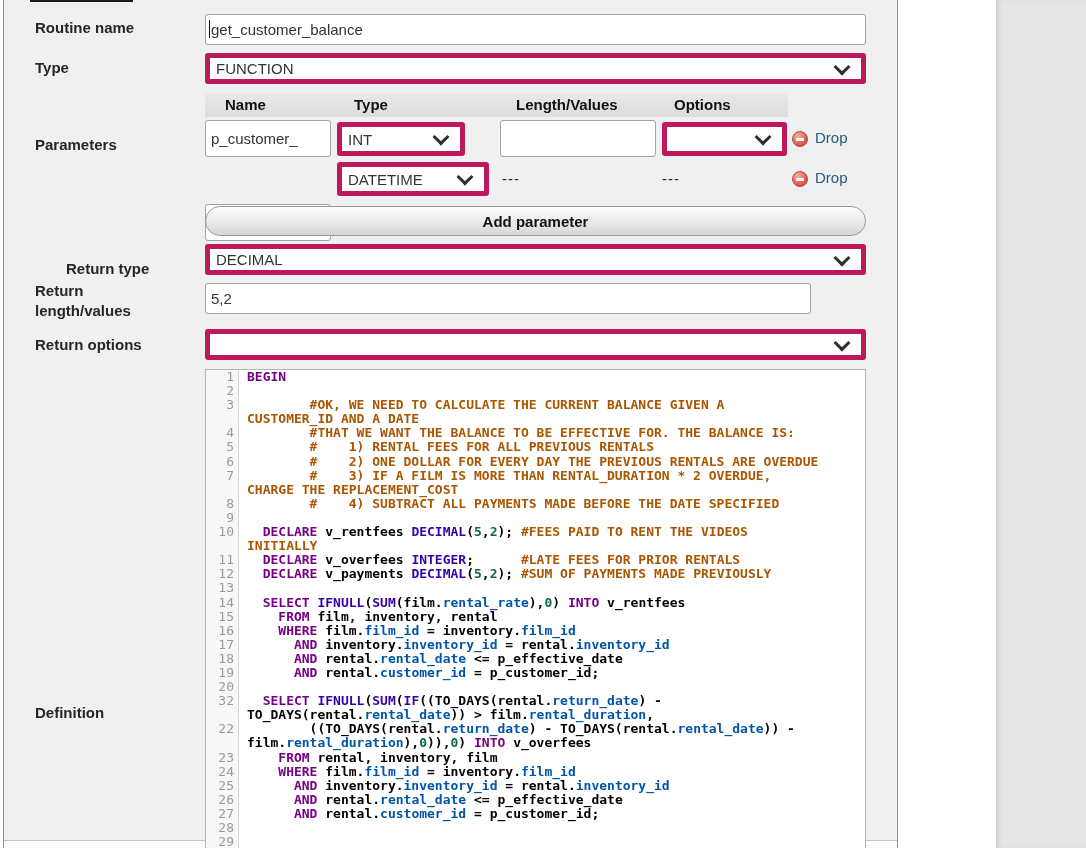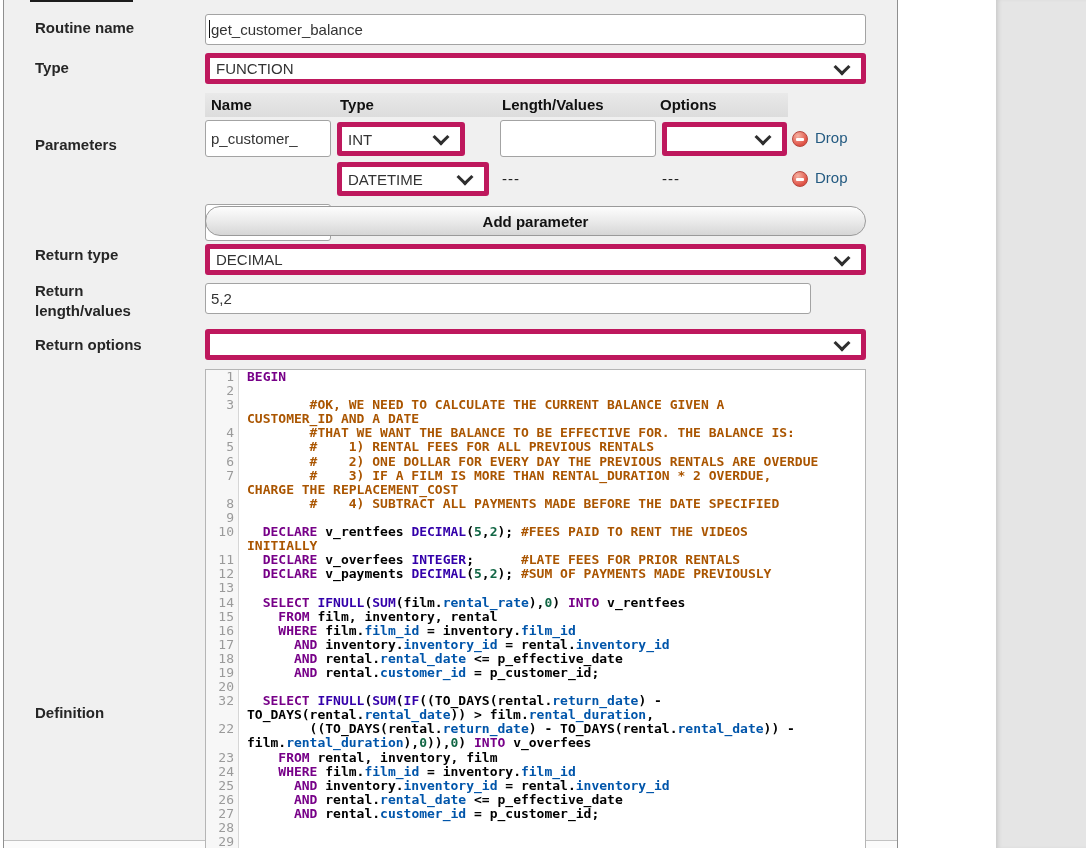--- a/index.html
+++ b/index.html
@@ -21,21 +21,21 @@
           padding:0 16px 0 5px;box-sizing:border-box;z-index:2;}
   .sel{position:absolute;background:#fff;border:5px solid #be185d;border-radius:3px;
        box-sizing:border-box;z-index:2;display:flex;align-items:center;}
   .sel .sel-val{font-size:15px;color:#333;padding-left:6px;white-space:nowrap;overflow:hidden;}
   .chev{position:absolute;right:13px;top:50%;width:9px;height:9px;margin-top:-8px;
         border-right:3px solid #2e2e2e;border-bottom:3px solid #2e2e2e;transform:rotate(45deg);}
   .caret{position:absolute;left:209px;top:20px;width:1px;height:18px;background:#111;z-index:3;}
   
   .phead{position:absolute;left:205px;top:93px;width:583px;height:24px;z-index:2;
          background:linear-gradient(#e9e9e9,#dcdcdc);}
-  .phead span{position:absolute;top:3px;font-size:15px;font-weight:bold;color:#111;}
+  .phead span{position:absolute;top:3px;font-size:15px;font-weight:bold;color:#111;margin-left:14px;}
   .dashes{position:absolute;font-size:15px;color:#222;z-index:2;letter-spacing:1px;}
   .drop-icon{position:absolute;width:16px;height:16px;border-radius:50%;z-index:2;
              background:radial-gradient(circle at 35% 28%,#f6b3a3,#e05448 68%,#cf4a3e);
              border:1px solid #b5473e;box-sizing:border-box;}
   .drop-icon i{position:absolute;left:3px;top:6px;width:8px;height:2.5px;background:#fff;border-radius:1px;}
   .drop-link{position:absolute;font-size:15px;color:#235a81;text-decoration:none;z-index:2;}
   
   .add-btn{position:absolute;left:205px;top:206px;width:661px;height:30px;border-radius:15px;
            border:1px solid #9a9a9a;background:linear-gradient(#fdfdfd,#e9e9e9 55%,#d6d6d6);
            font-size:15px;font-weight:bold;color:#111;text-align:center;line-height:29px;
@@ -110,21 +110,21 @@
     <span class="dashes" style="left:502px;top:170px;">---</span>
     <span class="dashes" style="left:662px;top:170px;">---</span>
     <span class="drop-icon" style="left:792px;top:171px;">
         <i></i>
       </span>
     <a class="drop-link" style="left:815px;top:169px;" href="#">Drop</a>
   </div>
 
   <div class="add-btn">Add parameter</div>
 
-  <div class="flabel" style="top:246px;">Return type</div>
+  <div class="flabel" style="top:260px;margin-left:31px;">Return type</div>
   <div class="sel" style="left:205px;top:244px;width:661px;height:31px;">
     <span class="sel-val">DECIMAL</span>
     <span class="chev"></span>
   </div>
 
   <div class="flabel" style="top:281px;width:130px;line-height:20px;">Return length/values</div>
   <input class="tinput" style="left: 205px; top: 283px; width: 606px; height: 31px;" value="5,2">
 
   <div class="flabel" style="top:336px;">Return options</div>
   <div class="sel" style="left:205px;top:329px;width:661px;height:31px;">

